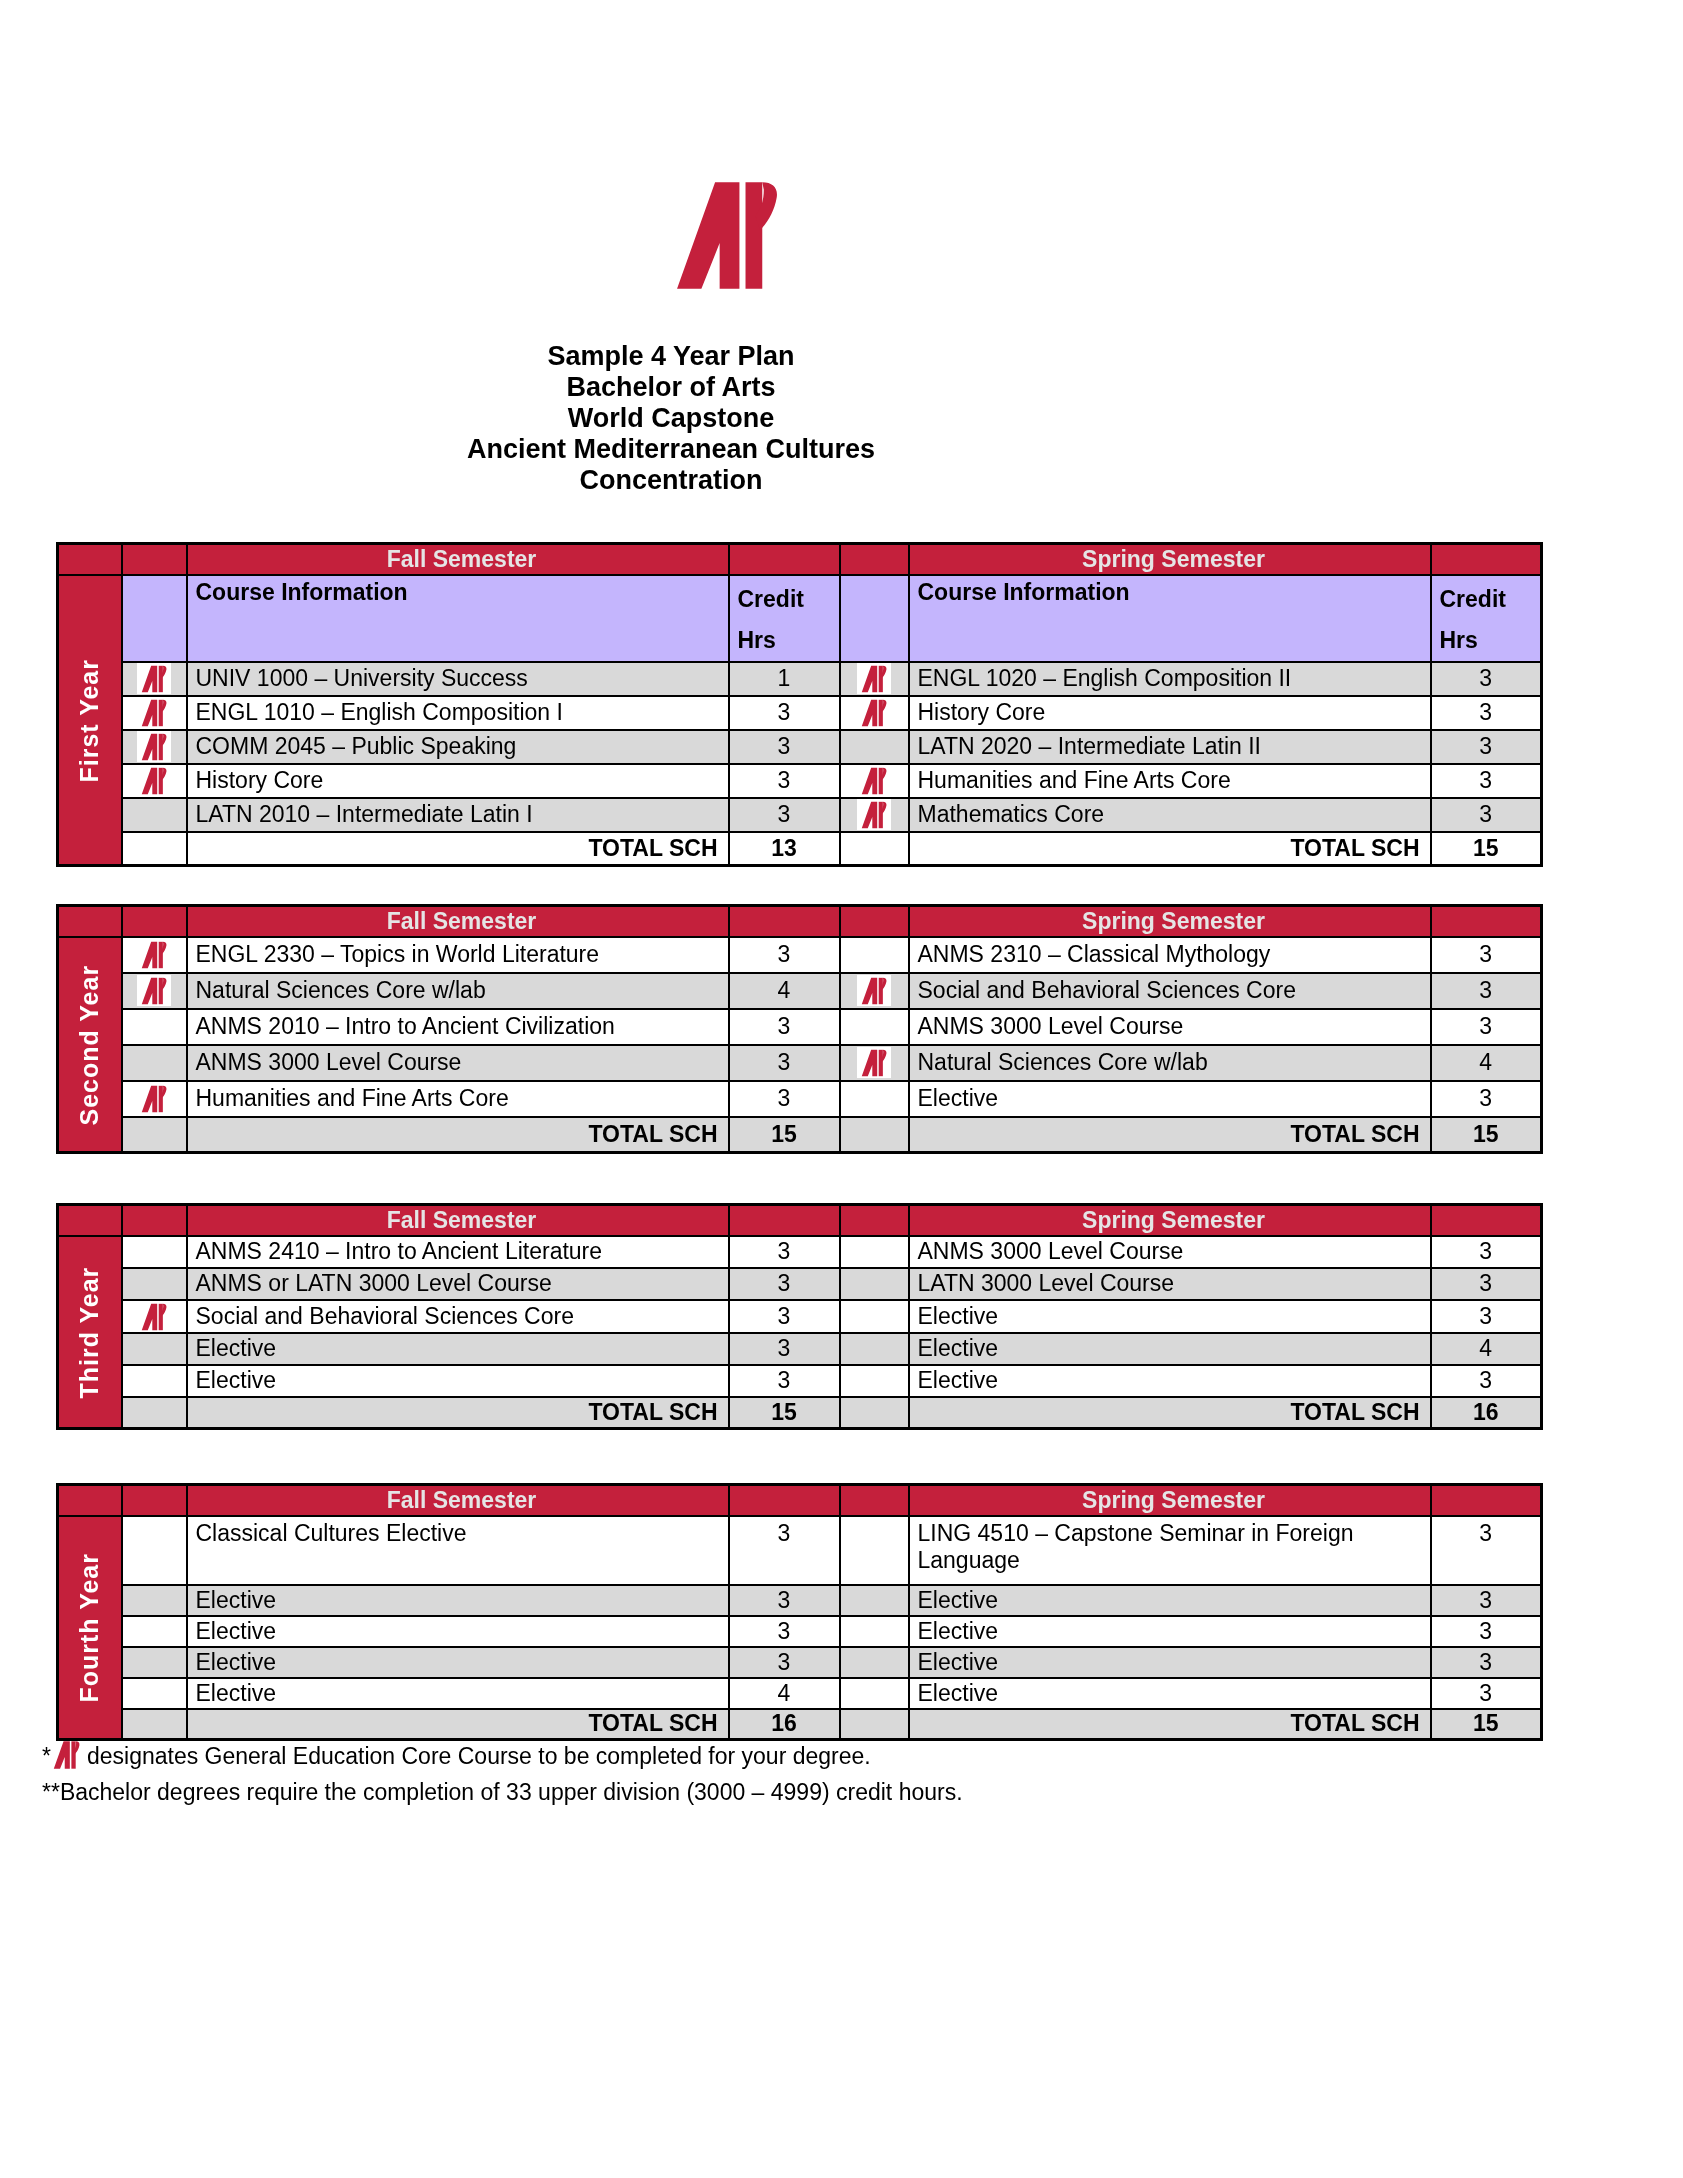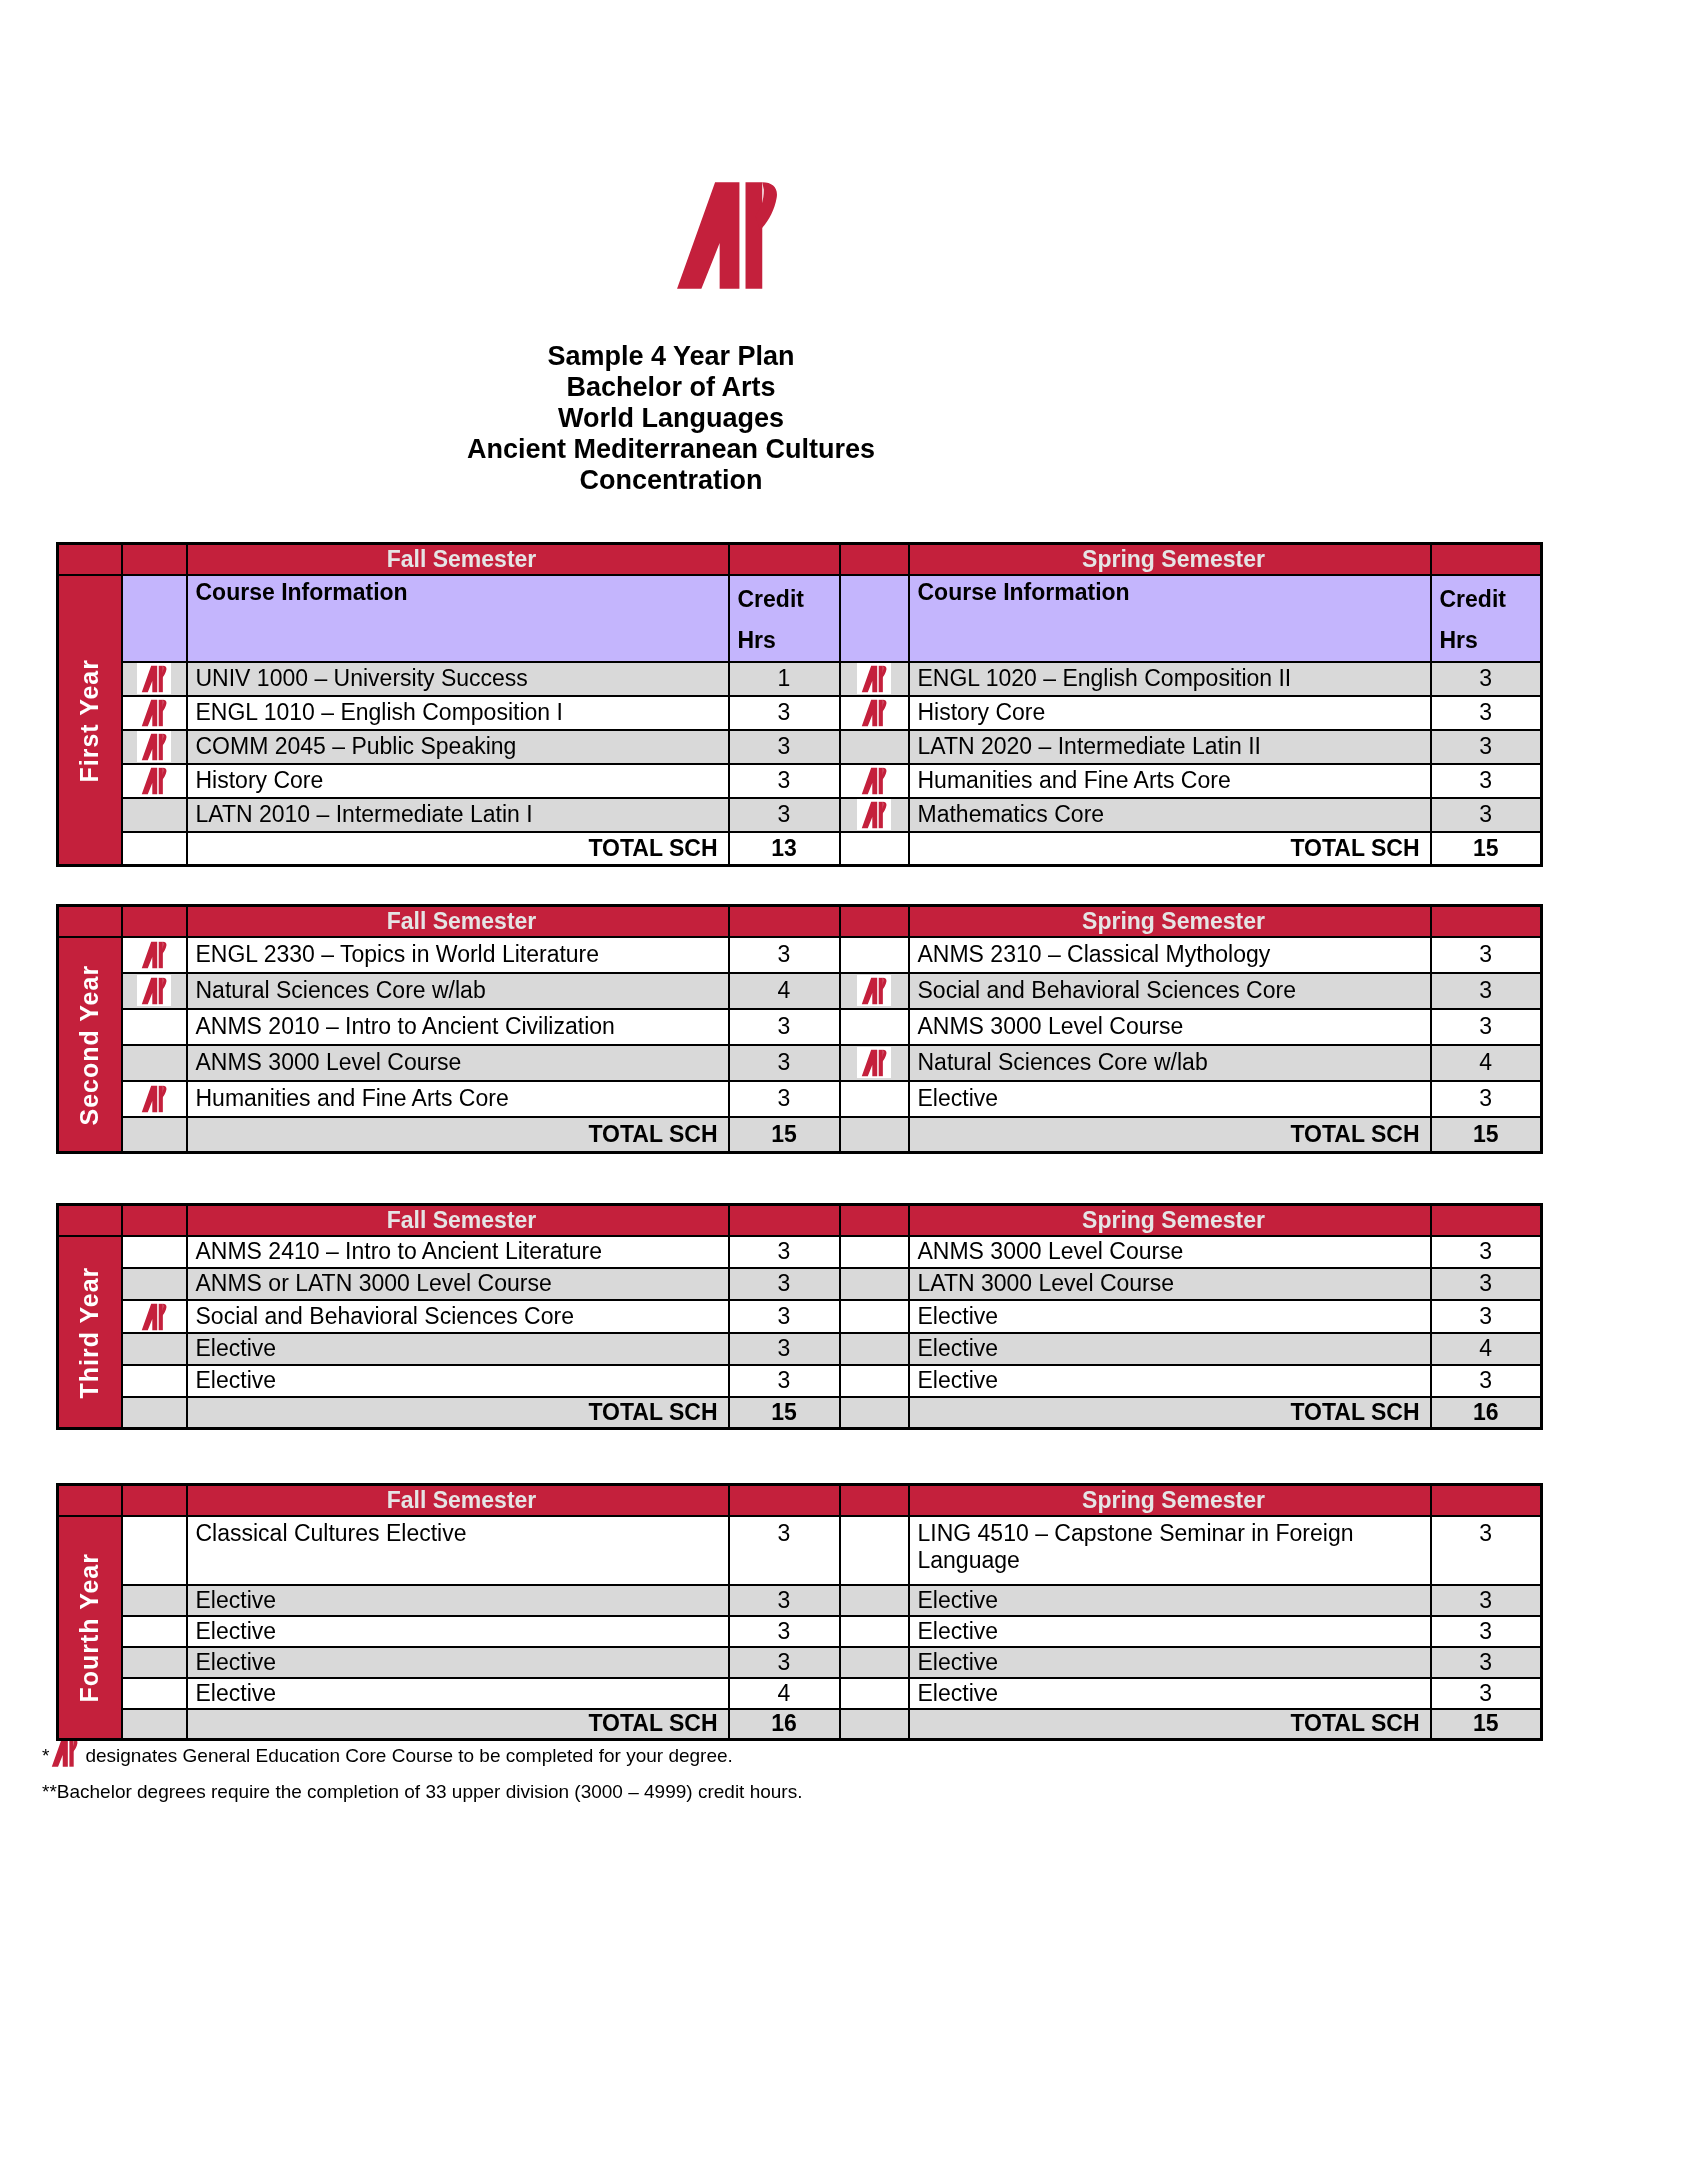--- a/index.html
+++ b/index.html
@@ -44,21 +44,21 @@
   tr.total td{font-weight:bold;}
   td.total-label{text-align:right;padding-right:10px;}
 
   .plan td.year-cell{background:var(--apred,#C4203C);position:relative;}
   .year-label{position:absolute;inset:0;display:flex;align-items:center;justify-content:center;
               color:#fff;font-weight:bold;font-size:25px;letter-spacing:1px;
               writing-mode:vertical-rl;transform:rotate(180deg);}
 
   .y1{top:542px;}.y2{top:904px;}.y3{top:1203px;}.y4{top:1483px;}
 
-  .footnotes{position:absolute;left:42px;top:1738px;font-size:19px;line-height:36px;}
+  .footnotes{position:absolute;left:42px;top:1738px;font-size:23px;line-height:36px;}
   .fn-logo{width:27px;height:28px;vertical-align:-5px;margin:0 7px 0 2px;}
 </style>
 </head>
 <body>
 
 <div class="page" id="page" style="--apred: #C4203C; --shade: #D9D9D9;">
 
   <svg width="0" height="0" style="position:absolute" aria-hidden="true">
     <defs>
       <g id="apglyph">
@@ -69,21 +69,21 @@
     </defs>
   </svg>
 
   <svg class="ap-logo-main" viewBox="0 0 138 140">
     <use href="#apglyph"></use>
   </svg>
 
   <div class="title-block">
     <div>Sample 4 Year Plan</div>
     <div>Bachelor of Arts</div>
-    <div>World Languages</div>
+    <div>World Capstone</div>
     <div>Ancient Mediterranean Cultures</div>
     <div>Concentration</div>
   </div>
 
   <div class="footnotes">
     <div>
       <span>*</span><svg class="fn-logo" viewBox="0 0 138 140">
           <use href="#apglyph"></use>
         </svg><span>designates General Education Core Course to be completed for your degree.</span>
     </div>

